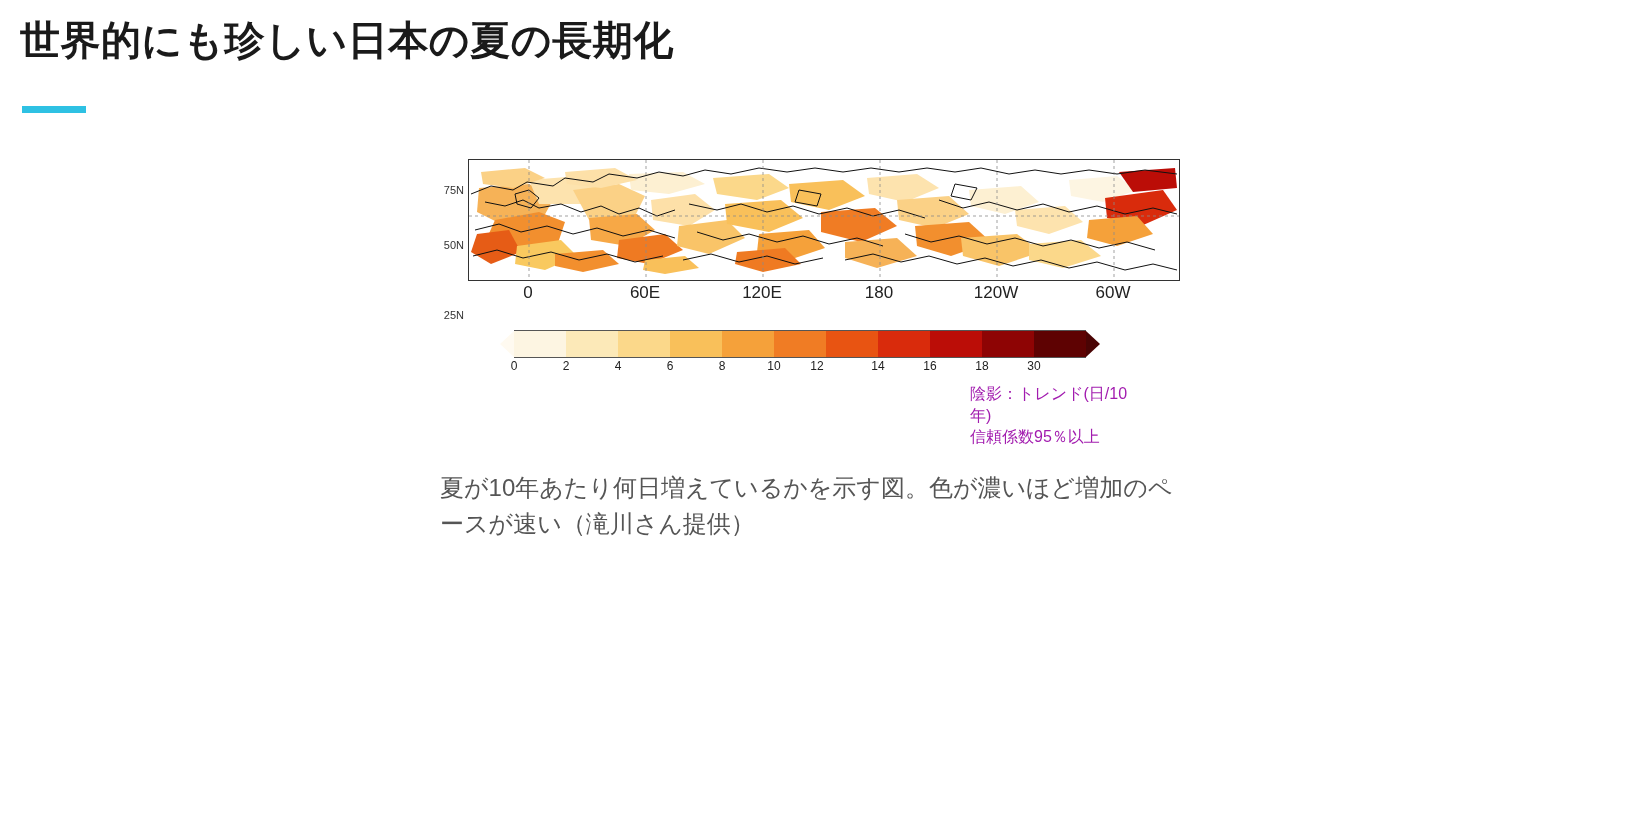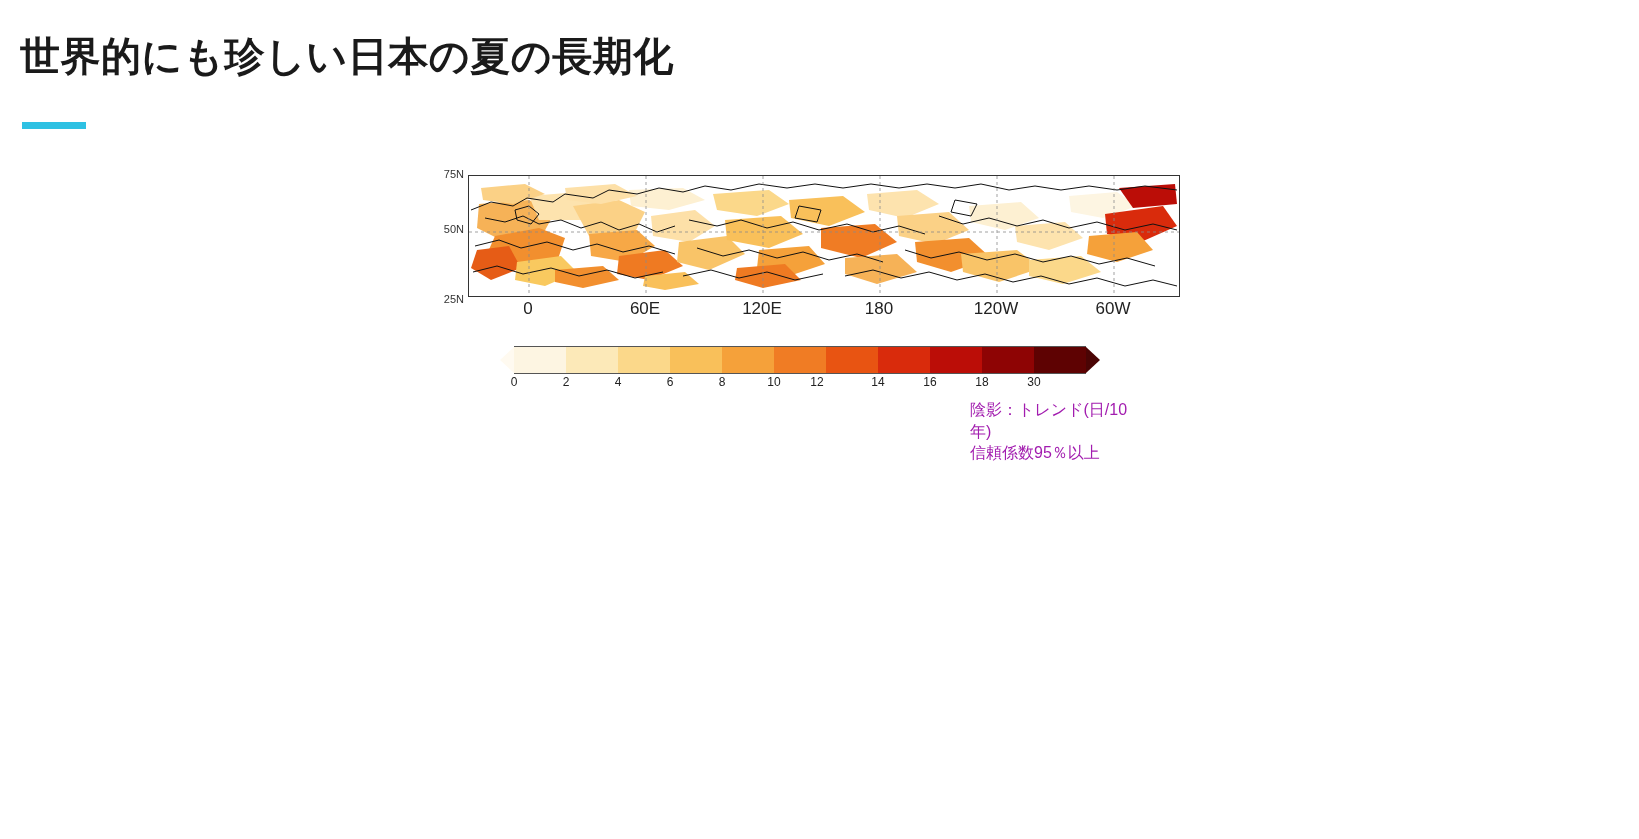--- a/index.html
+++ b/index.html
@@ -10,21 +10,21 @@
   body {
     width: 1639px;
     height: 839px;
     overflow: hidden;
     font-family: "Liberation Sans", sans-serif;
     color: #222222;
     position: relative;
   }
 
   .page {
-    padding: 16px 20px;
+    padding: 0 20px;
     box-sizing: border-box;
   }
 
   .article-title {
     font-size: 40px;
     font-weight: bold;
     letter-spacing: 0.5px;
     color: #1a1a1a;
     margin: 0;
     padding: 14px 0 0 0;
@@ -92,20 +92,21 @@
     top: 0;
     width: 40px;
     height: 122px;
     font-size: 11px;
     color: #333;
   }
   .ylabels span {
     position: absolute;
     right: 0;
     text-align: right;
+    margin-top: 32px;
   }
 
   .xlabels {
     position: relative;
     width: 712px;
     height: 22px;
     margin-top: 2px;
   }
   .xlabels span {
     position: absolute;
@@ -314,15 +315,16 @@
         </div>
 
         <div class="cbar-notes">
           <div>陰影：トレンド(日/10年)</div>
           <div>信頼係数95％以上</div>
         </div>
       </div>
 
     </div>
 
+    <div class="caption">夏が10年あたり何日増えているかを示す図。色が濃いほど増加のペースが速い（滝川さん提供）</div>
   </div>
 
 </div>
 
 </body></html>

